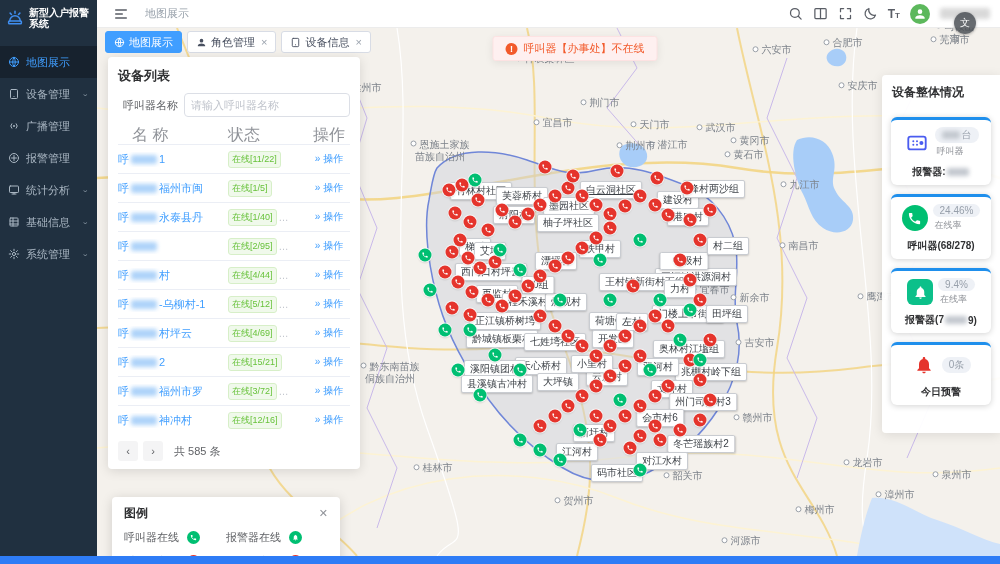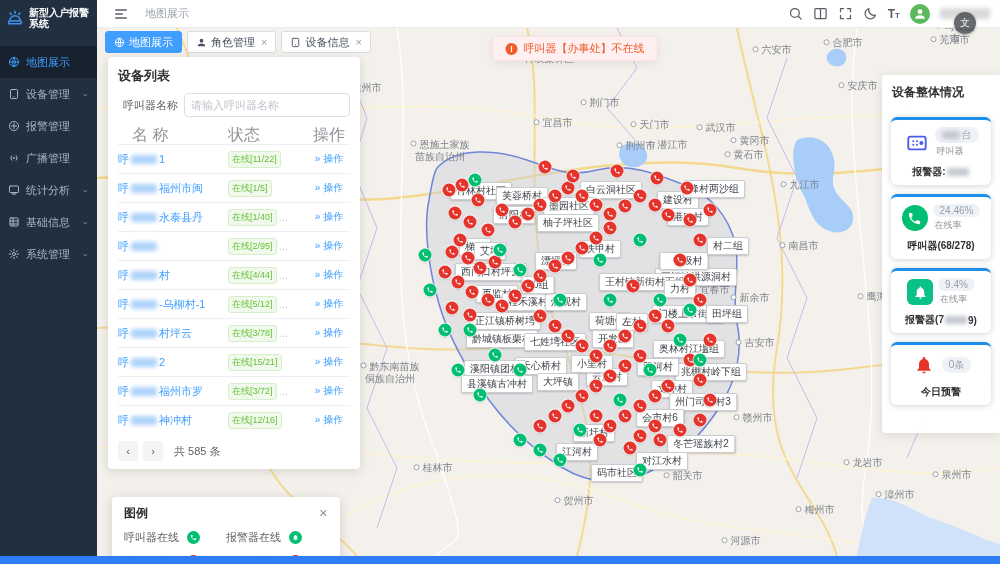--- a/index.html
+++ b/index.html
@@ -146,34 +146,34 @@
               <rect x="5" y="3" width="14" height="18" rx="2"></rect>
               <circle cx="12" cy="17" r="1.2" fill="currentColor" stroke="none"></circle>
             </svg>
           </span>
           <span class="nav-label">设备管理</span>
           <span class="chev">⌄</span>
         </div>
         <div class="nav-item">
           <span class="ic">
             <svg viewBox="0 0 24 24" fill="none" stroke="currentColor" stroke-width="2" stroke-linecap="round" stroke-linejoin="round">
+              <circle cx="12" cy="12" r="2" fill="currentColor" stroke="none"></circle>
+              <path d="M7.5 7.5a6.4 6.4 0 0 0 0 9M16.5 7.5a6.4 6.4 0 0 1 0 9"></path>
+            </svg>
+          </span>
+          <span class="nav-label">广播管理</span>
+        </div>
+        <div class="nav-item">
+          <span class="ic">
+            <svg viewBox="0 0 24 24" fill="none" stroke="currentColor" stroke-width="2" stroke-linecap="round" stroke-linejoin="round">
               <circle cx="12" cy="12" r="9"></circle>
               <path d="M12 7v10M7 12h10"></path>
             </svg>
           </span>
           <span class="nav-label">报警管理</span>
-        </div>
-        <div class="nav-item">
-          <span class="ic">
-            <svg viewBox="0 0 24 24" fill="none" stroke="currentColor" stroke-width="2" stroke-linecap="round" stroke-linejoin="round">
-              <circle cx="12" cy="12" r="2" fill="currentColor" stroke="none"></circle>
-              <path d="M7.5 7.5a6.4 6.4 0 0 0 0 9M16.5 7.5a6.4 6.4 0 0 1 0 9"></path>
-            </svg>
-          </span>
-          <span class="nav-label">广播管理</span>
         </div>
         <div class="nav-item">
           <span class="ic">
             <svg viewBox="0 0 24 24" fill="none" stroke="currentColor" stroke-width="2" stroke-linecap="round" stroke-linejoin="round">
               <rect x="3" y="4" width="18" height="13" rx="1.5"></rect>
               <path d="M12 17v3M8 20h8"></path>
             </svg>
           </span>
           <span class="nav-label">统计分析</span>
           <span class="chev">⌄</span>
@@ -300,21 +300,21 @@
 侗族自治州</span>
         <span class="map-city" style="left: 746px; top: 15px;">合肥市</span>
         <span class="map-city" style="left: 675px; top: 22px;">六安市</span>
         <span class="map-city" style="left: 761px; top: 58px;">安庆市</span>
         <span class="map-city" style="left: 853px; top: 12px;">芜湖市</span>
         <span class="map-city" style="left: 858px; top: 4px;">马鞍山市</span>
       </div>
     <div>
         <span class="map-label" style="left: 384px; top: 163px;">竹林村社区</span>
         <span class="map-label" style="left: 425px; top: 168px;">芙蓉桥村</span>
-        <span class="map-label" style="left: 514px; top: 162px;">白云洞社区</span>
+        <span class="map-label" style="left: 514px; top: 162px; text-decoration: underline;">白云洞社区</span>
         <span class="map-label" style="left: 472px; top: 178px;">墨园社区</span>
         <span class="map-label" style="left: 471px; top: 195px;">柚子坪社区</span>
         <span class="map-label" style="left: 417px; top: 187px;">府阳村</span>
         <span class="map-label" style="left: 581px; top: 172px;">建设村</span>
         <span class="map-label" style="left: 591px; top: 189px;">港口村</span>
         <span class="map-label" style="left: 599px; top: 203px; margin-top: 46px;">三江镇洪源洞村</span>
         <span class="map-label" style="left: 617px; top: 161px;">峰村两沙组</span>
         <span class="map-label" style="left: 587px; top: 233px; padding-left: 12px;">中级村</span>
         <span class="map-label" style="left: 631px; top: 218px;">村二组</span>
         <span class="map-label" style="left: 503px; top: 221px;">铁甲村</span>
@@ -1035,21 +1035,21 @@
             </span>
             <span class="op">» 操作</span>
           </div>
           <div class="trow">
             <span class="name">
               <span>呼</span>
               <span class="name-blur"></span>
               <span>村坪云</span>
             </span>
             <span class="status">
-              <span class="tag">在线[3/78]</span>
+              <span class="tag">在线[4/69]</span>
               <span class="more-dots">…</span>
             </span>
             <span class="op">» 操作</span>
           </div>
           <div class="trow">
             <span class="name">
               <span>呼</span>
               <span class="name-blur"></span>
               <span>2</span>
             </span>

